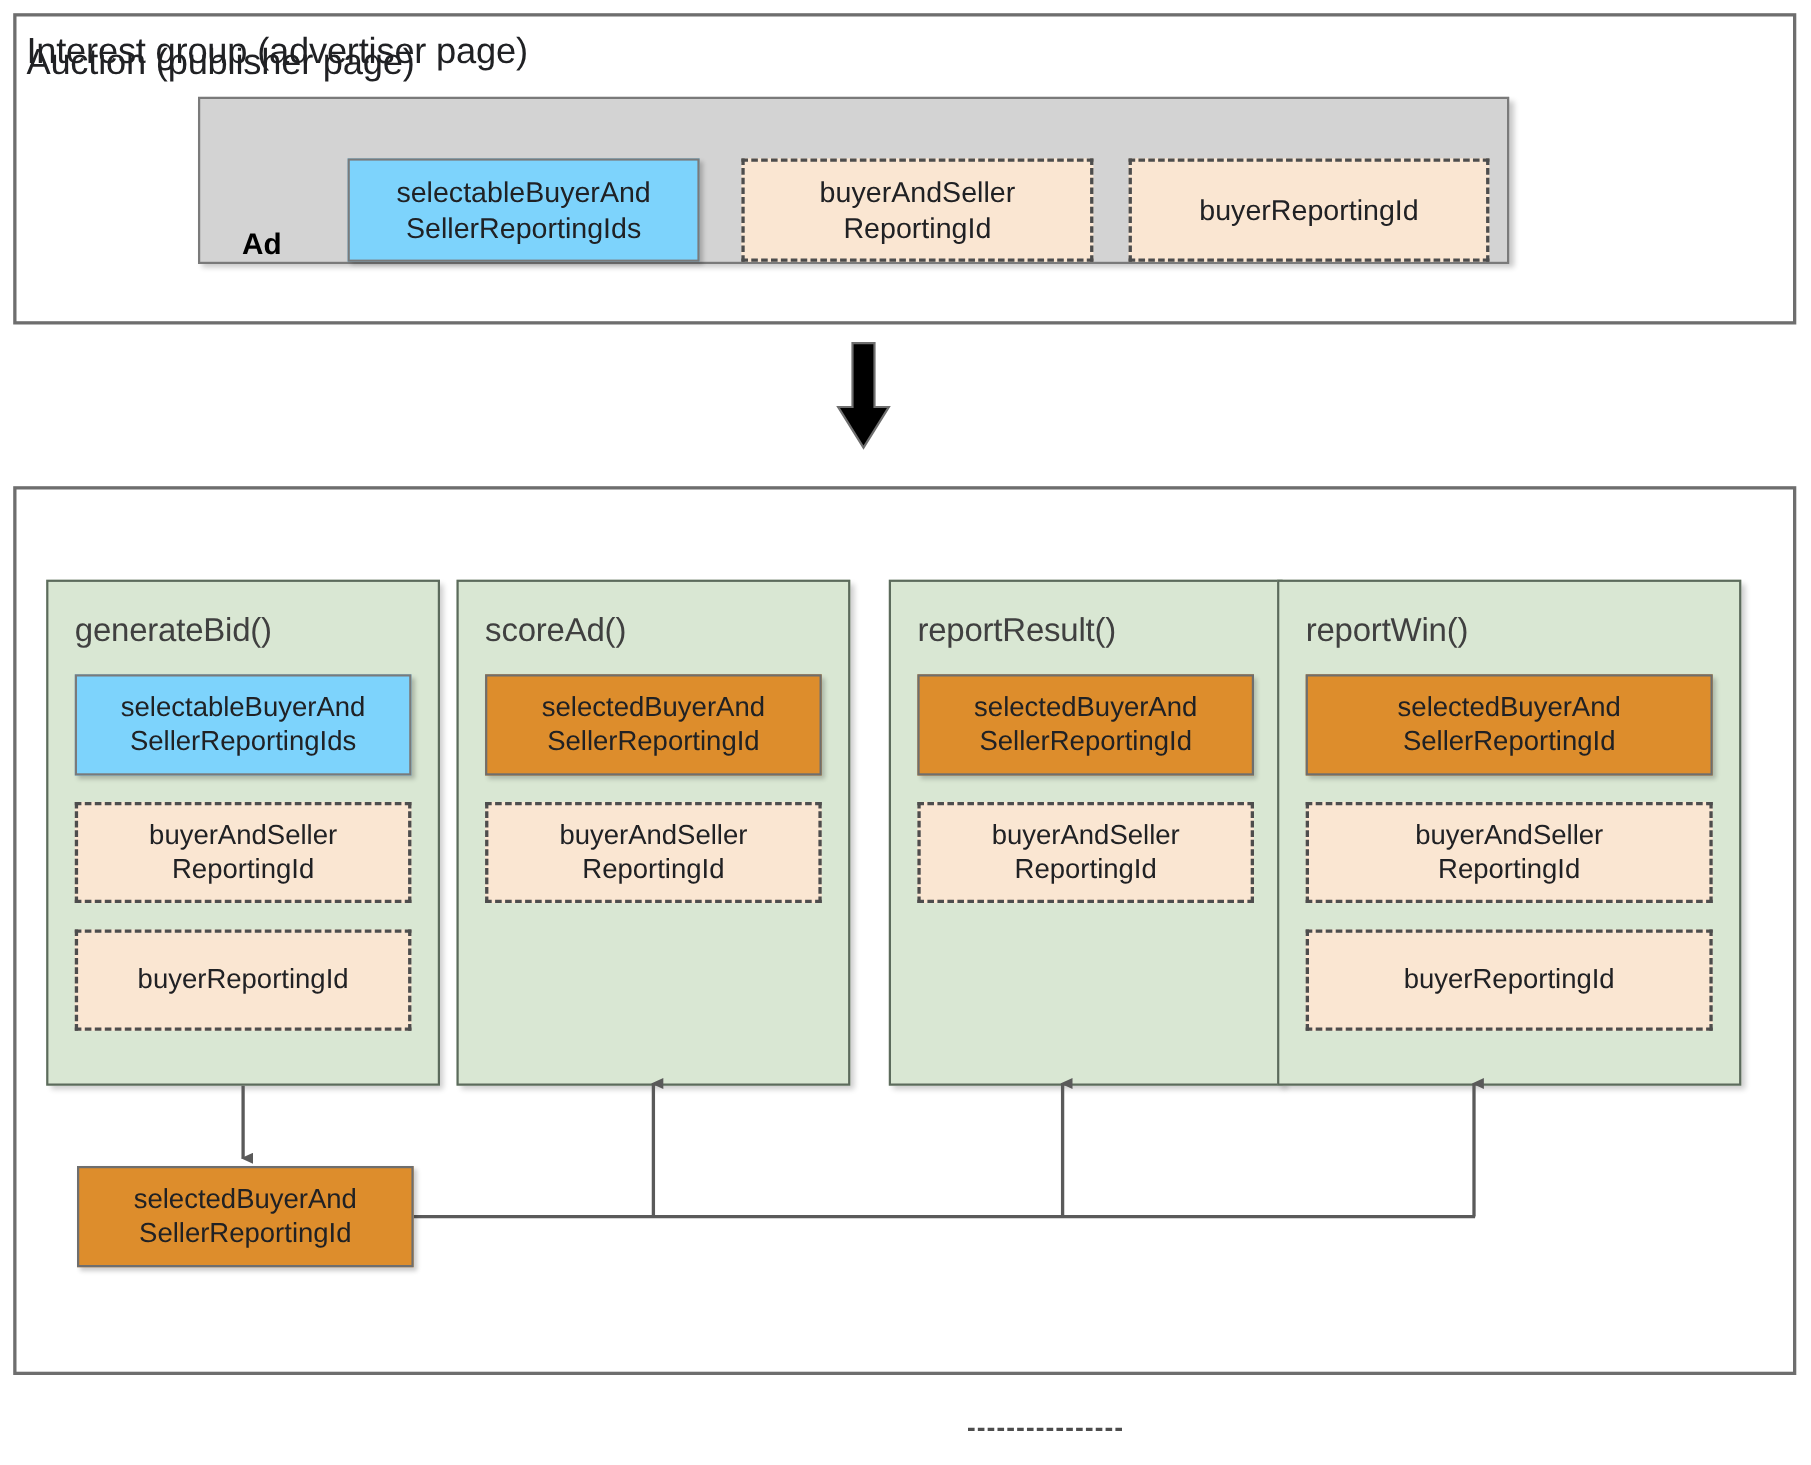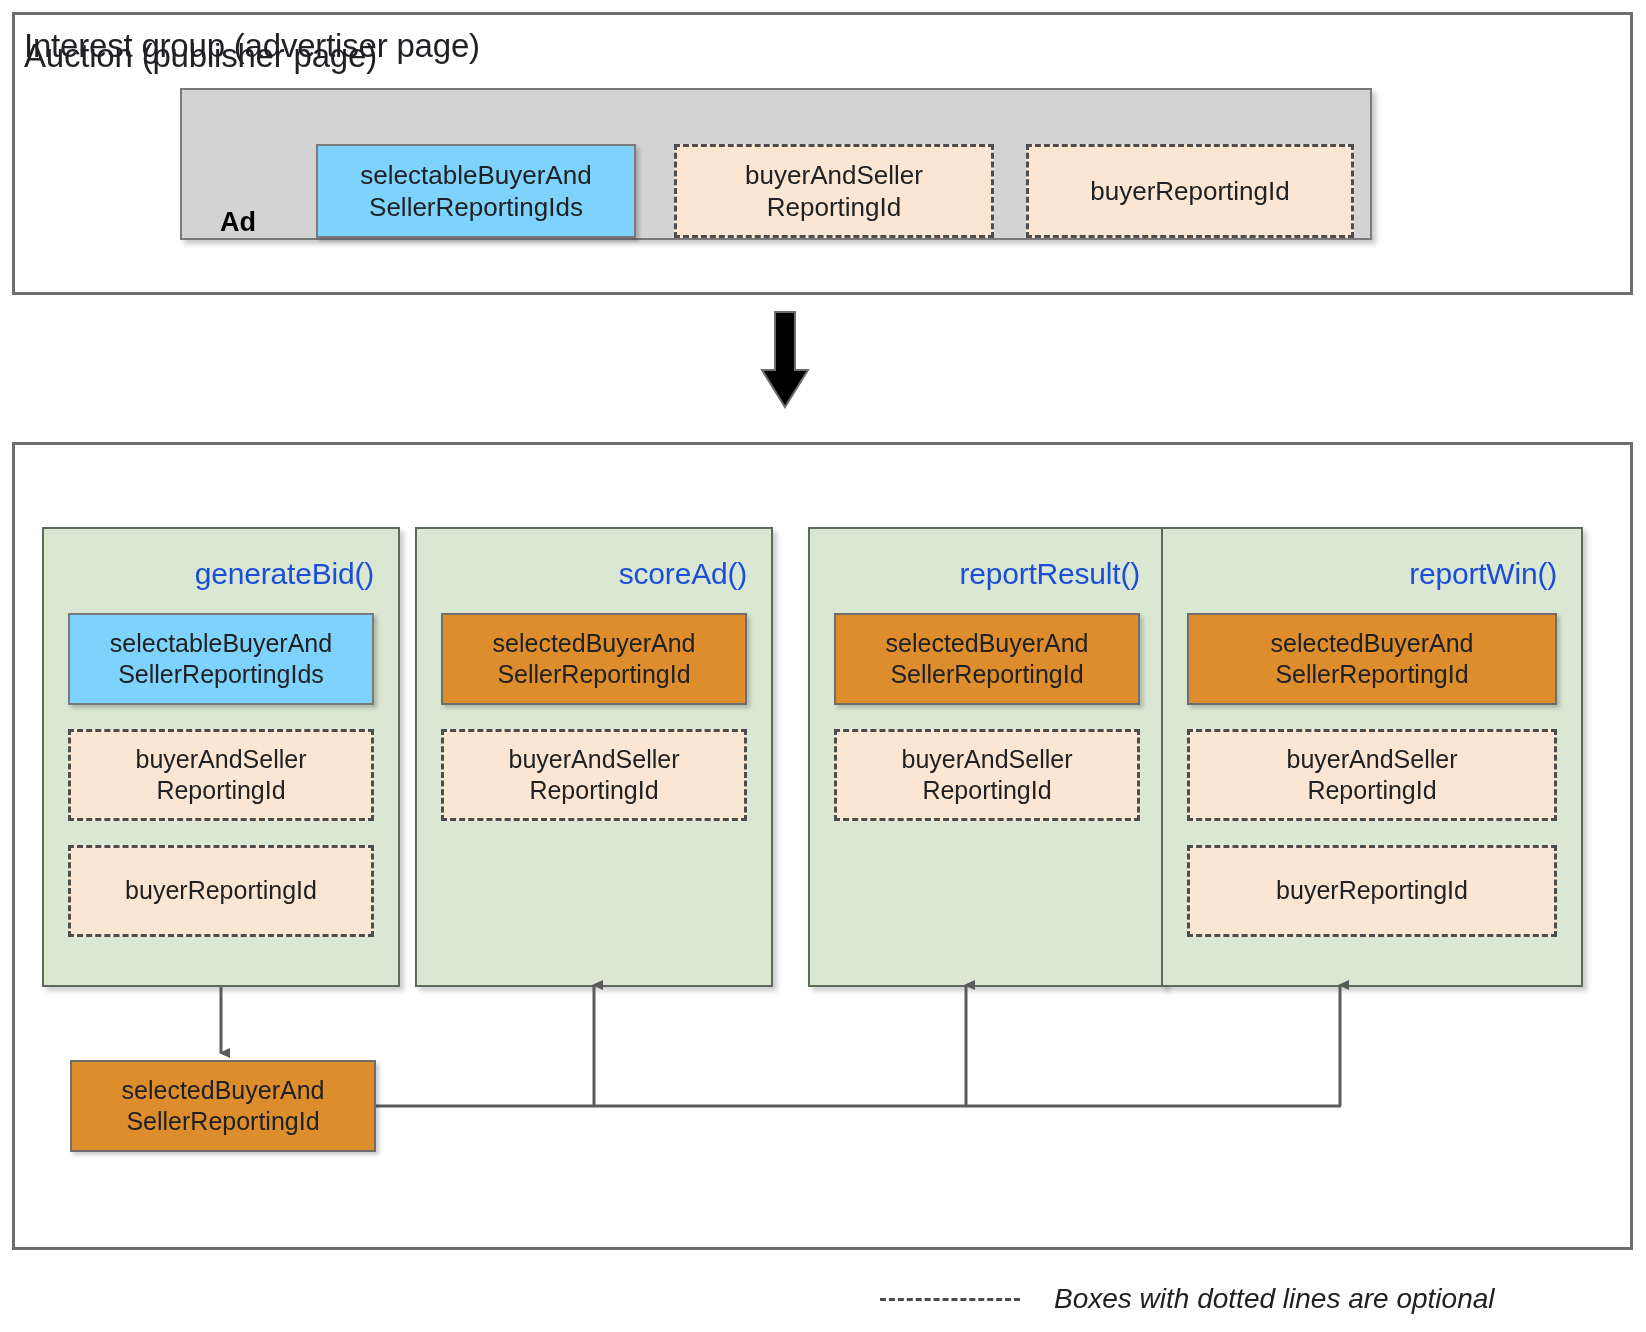--- a/index.html
+++ b/index.html
@@ -94,23 +94,23 @@
     border: 2px solid #5c6b5c;
     box-shadow: 4px 4px 5px rgba(0,0,0,0.20);
     padding: 0 24px;
   }
   #column-0 { left: 42px;   width: 358px; }
   #column-1 { left: 415px;  width: 358px; }
   #column-2 { left: 788px;  width: 358px; margin-left: 20px; }
   #column-3 { left: 1161px; width: 422px; }
 
   .column-title {
-    text-align: right;
+    text-align: left;
     font-size: 30px;
-    color: #1d4ed8;
+    color: #404040;
     margin-top: 28px;
     margin-bottom: 22px;
     letter-spacing: -0.2px;
   }
   .col-chip {
     display: flex; align-items: center; justify-content: center;
     text-align: center;
     font-size: 25px;
     line-height: 1.26;
     color: #202124;
@@ -227,14 +227,13 @@
 
   <line x1="966" y1="126" x2="966" y2="5" stroke="#5a5a5a" stroke-width="3" marker-end="url(#arrow-up)"></line>
 
   <line x1="1340" y1="126" x2="1340" y2="5" stroke="#5a5a5a" stroke-width="3" marker-end="url(#arrow-up)"></line>
 </svg>
 
 <div id="selected-bsrid-box">selectedBuyerAnd<br>SellerReportingId</div>
 
 <div id="legend">
   <div id="legend-dash"></div>
-  <div id="legend-text">Boxes with dotted lines are optional</div>
 </div>
 
 </body></html>

